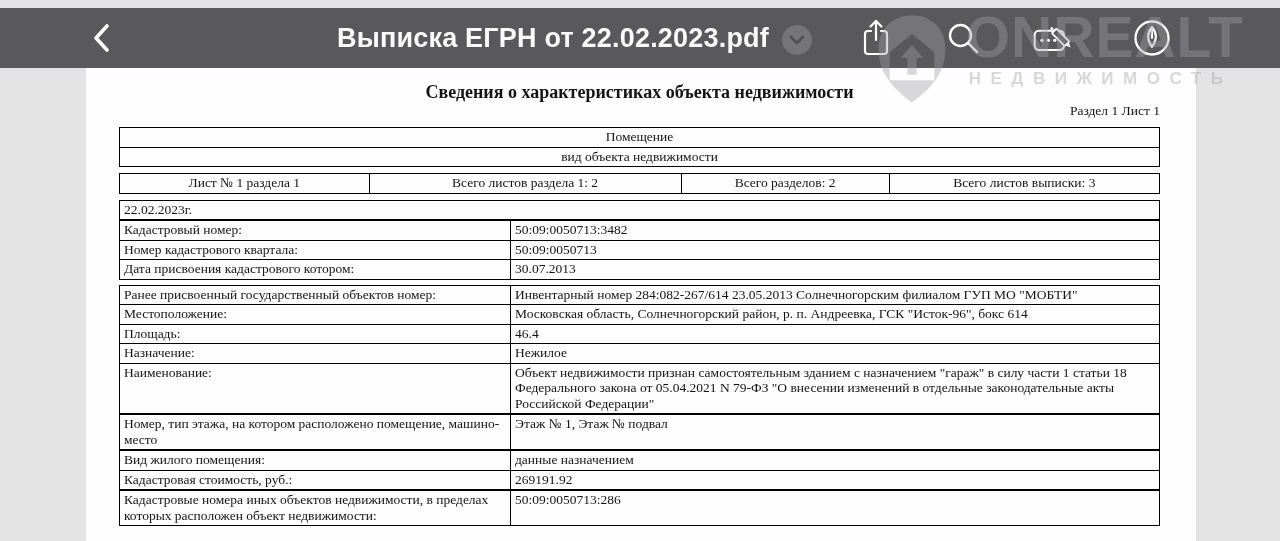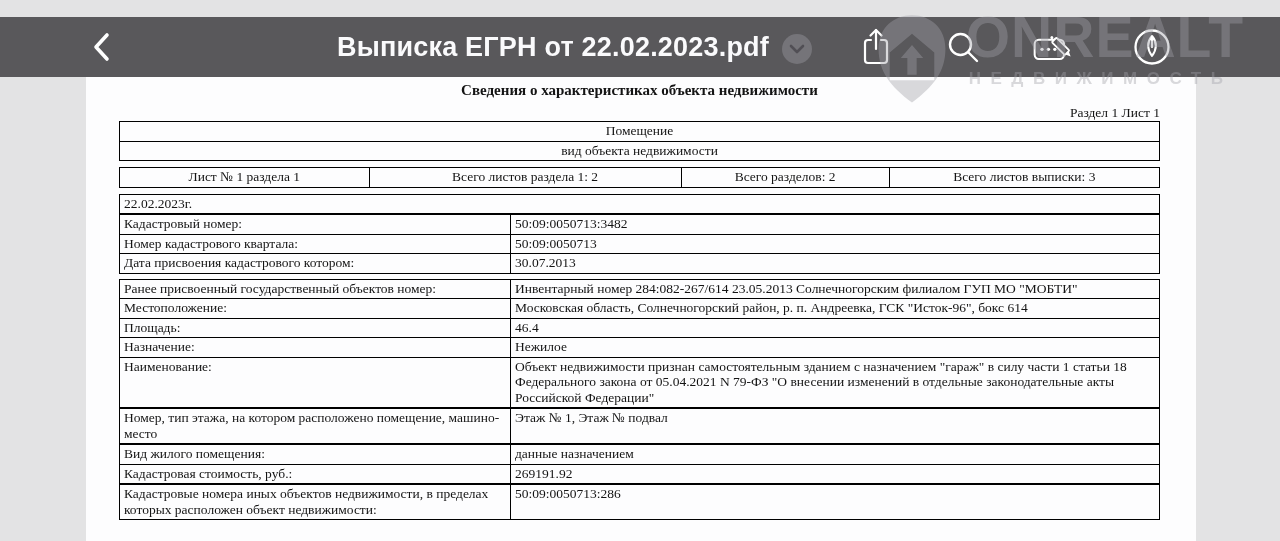--- a/index.html
+++ b/index.html
@@ -1,21 +1,21 @@
 <!DOCTYPE html>
 <html><head>
 <meta charset="utf-8">
 <style>
   * { margin:0; padding:0; box-sizing:border-box; }
   html,body { width:1280px; height:541px; background:#e3e3e4; }
   .screen { position:relative; width:1280px; height:541px; overflow:hidden;
             font-family:"Liberation Sans", sans-serif; }
 
   
-  .toolbar { position:absolute; top:17px; left:0; width:1280px; height:60px;
+  .toolbar { position:absolute; top:8px; left:0; width:1280px; height:60px;
              background:#59585b; z-index:2; }
   .tbtn { position:absolute; background:transparent; border:none; cursor:pointer;
           width:44px; height:44px; top:8px; display:flex; align-items:center; justify-content:center; }
   .back-btn { left:80px; }
   .titlewrap { position:absolute; left:337px; top:0; height:60px;
                display:flex; align-items:center; gap:13px; }
   .doc-title { color:#fafafc; font-size:27px; font-weight:700; letter-spacing:.2px; white-space:nowrap; }
   .badge-btn { width:30px; height:30px; border-radius:50%; background:#757479; border:none; cursor:pointer;
                display:flex; align-items:center; justify-content:center; margin-top:3px; }
   .btn-share  { left:854px; }
@@ -24,30 +24,30 @@
   .btn-pen    { left:1130px; }
   .toolbar svg { display:block; }
 
   
   .content { position:absolute; top:60px; left:0; width:1280px; height:481px; background:#e3e3e4; }
   .page { position:absolute; left:86px; top:0; width:1110px; height:481px;
           background:#fdfdfe; overflow:hidden;
           padding:22px 36px 0 33px;
           font-family:"Liberation Serif", serif; color:#141414; }
 
-  .doc-heading { text-align:center; font-size:15px; font-weight:700; }
+  .doc-heading { text-align:center; font-size:18px; font-weight:700; }
   .doc-intro   { font-size:14px; margin-top:5px; }
-  .section-label { text-align:right; font-size:13.5px; margin-top:6px; }
+  .section-label { text-align:right; font-size:13.5px; }
 
   table { border-collapse:collapse; width:100%; table-layout:fixed; }
   td { border:1px solid #000; font-size:13.5px; line-height:15.5px;
        padding:1px 4px 2px 4px; vertical-align:top; height:18px;
        overflow:hidden; }
   .tbl { margin-top:6px; }
-  .tbl-object { margin-top:0; }
+  .tbl-object { margin-top:8px; }
   .tbl-object td, .tbl-sheet td { text-align:center; }
   .tbl-object td, .tbl-sheet td, .outer2 td { border-width:1px; }
   .tbl-object, .tbl-sheet, .tbl-main, .tbl-detail { border:1px solid #000; }
   .tbl-detail { margin-top:5px; }
   tr.sep2 td { border-top-width:2px; }
   col.c-label { width:391px; }
 
   
   .watermark { position:absolute; top:8px; right:36px; z-index:5; pointer-events:none;
                display:flex; align-items:flex-start; gap:15px;

